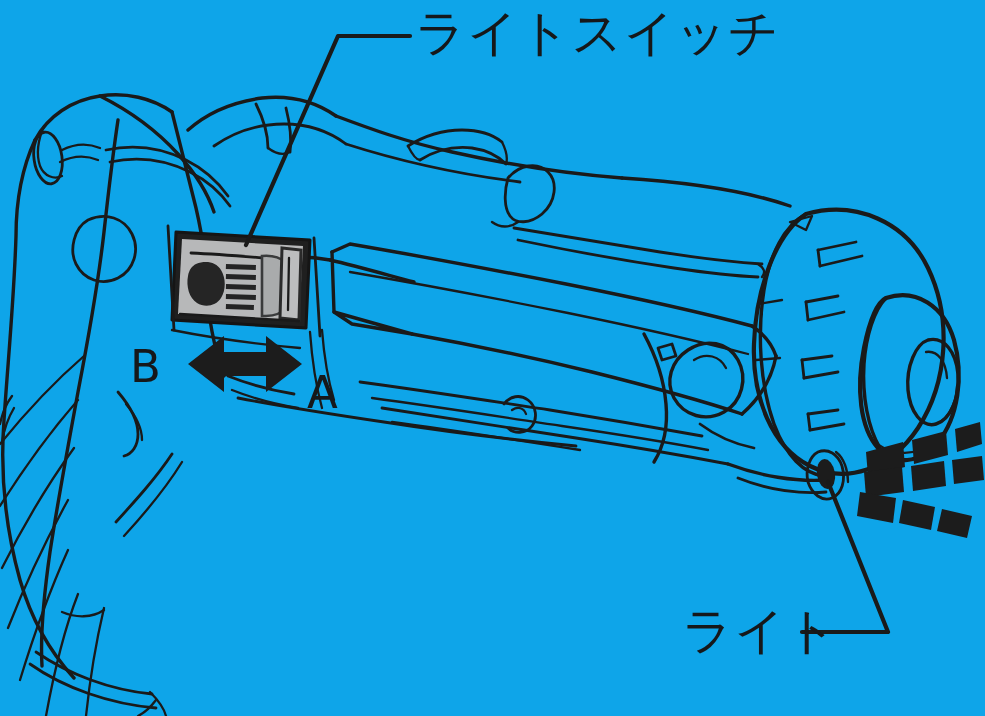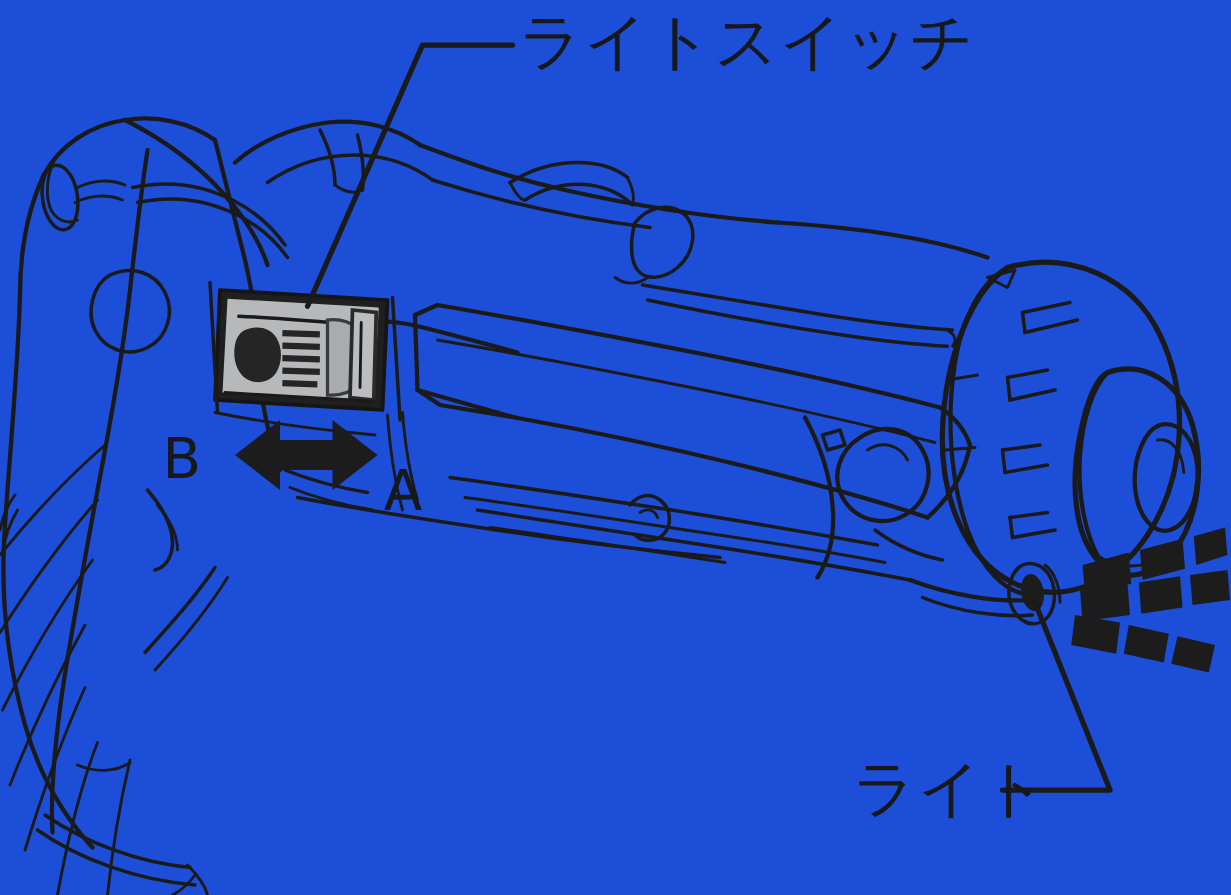--- a/index.html
+++ b/index.html
@@ -8,21 +8,21 @@
     padding: 0;
     background: #ffffff;
   }
   body {
     font-family: "Liberation Sans", "DejaVu Sans", sans-serif;
   }
   #figure-root {
     position: relative;
     width: 985px;
     height: 716px;
-    background: #1d4ed8;
+    background: #0ea5e9;
     overflow: hidden;
   }
   #figure-svg {
     position: absolute;
     top: 0;
     left: 0;
     width: 985px;
     height: 716px;
     display: block;
   }

